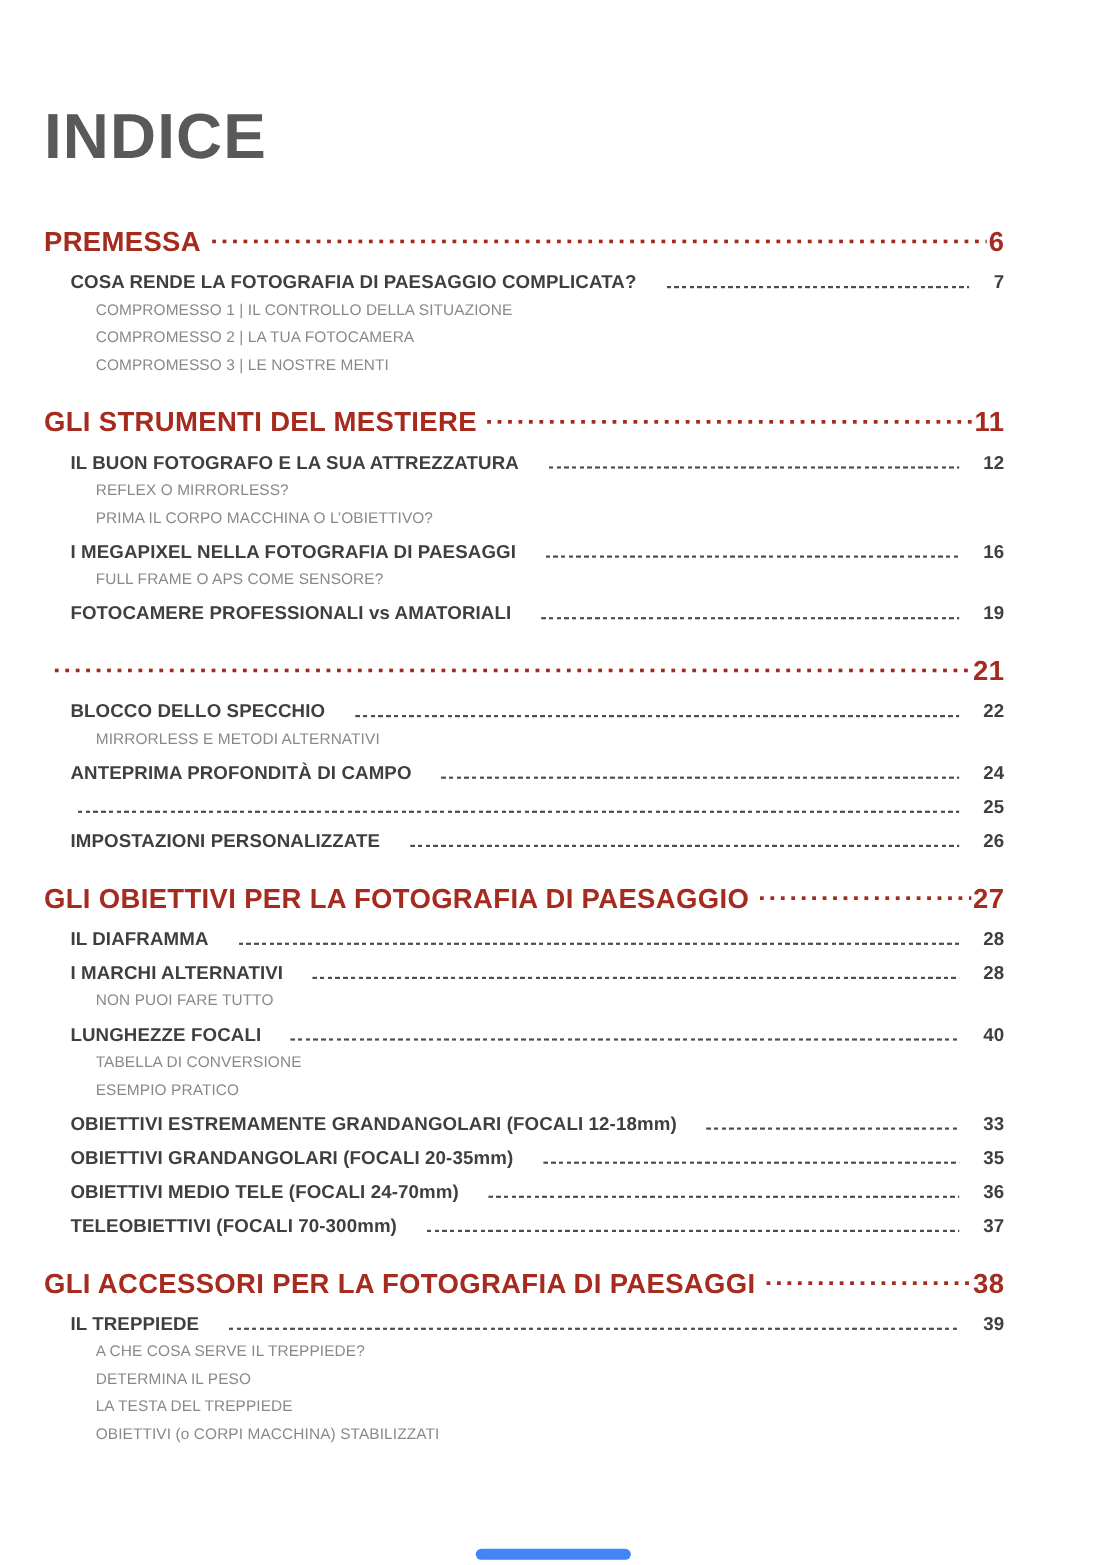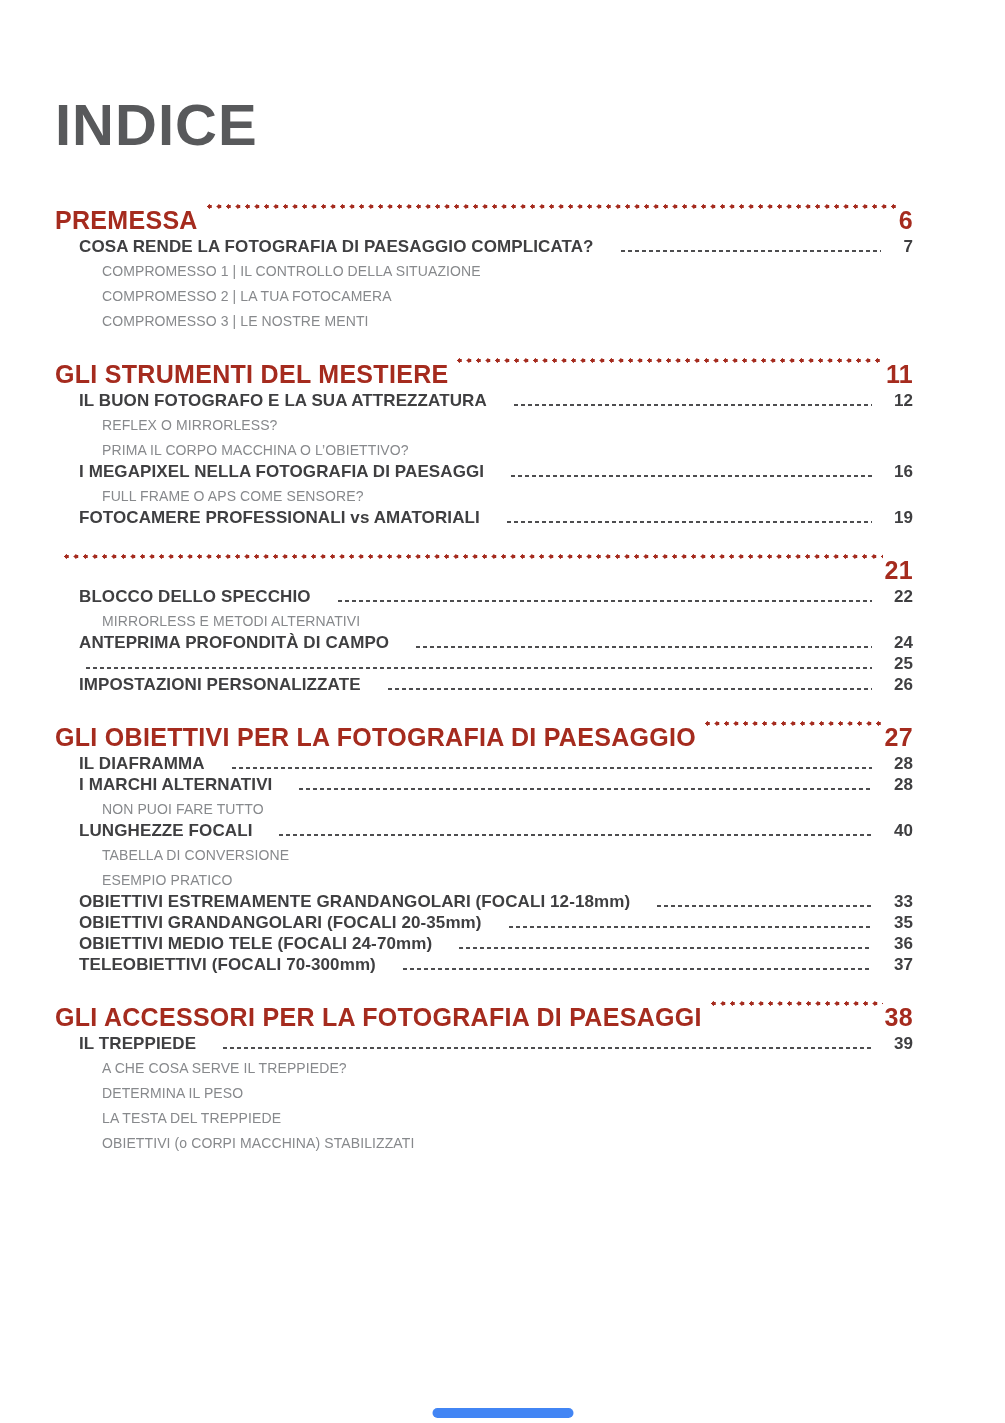--- a/index.html
+++ b/index.html
@@ -4,51 +4,52 @@
 <style>
   html, body { margin: 0; padding: 0; background: #ffffff; }
   body {
     width: 1005px; height: 1423px;
     font-family: "Liberation Sans", "DejaVu Sans", sans-serif;
     overflow: hidden; position: relative;
   }
   .page {
     box-sizing: border-box;
     width: 1005px; height: 1423px;
-    padding: 96px 92px 0 55px;
+    padding: 96px 92px 0 40px;
     position: relative;
   }
   h1.doc-title {
     margin: 0 0 50px 0;
     font-size: 58px; line-height: 1;
     font-weight: bold; letter-spacing: 1px;
     color: var(--title_gray, #58595b);
   }
   section.toc-section { margin-top: 26px; }
   section.toc-section:first-child { margin-top: 0; }
 
   .h-row {
-    display: flex; align-items: flex-start;
+    display: flex; align-items: center;
     font-size: 25px; line-height: 32px; font-weight: bold;
     color: var(--heading_red, #a52b1e);
     letter-spacing: 0.3px;
   }
   .h-title { white-space: nowrap; }
   .h-leader {
     flex: 1 1 auto; height: 5px;
     margin: 0 2px 1px 9px;
     background-image: radial-gradient(circle 2.1px at 2.5px 50%, var(--heading_red, #a52b1e) 98%, transparent);
     background-size: 9.5px 5px;
     background-repeat: repeat-x;
     background-position: left center;
   }
   .h-page { white-space: nowrap; }
 
   .i-row {
     display: flex; align-items: baseline;
+    margin-top: 10px;
     font-size: 17px; line-height: 21px; font-weight: bold;
     color: var(--item_dark, #3f3f41);
     padding-left: 24px;
     letter-spacing: 0.1px;
     gap: 20px;
   }
   .i-title { white-space: nowrap; }
   .i-leader {
     flex: 1 1 auto; height: 2px;
     margin: 0 2px 3px 7px;

